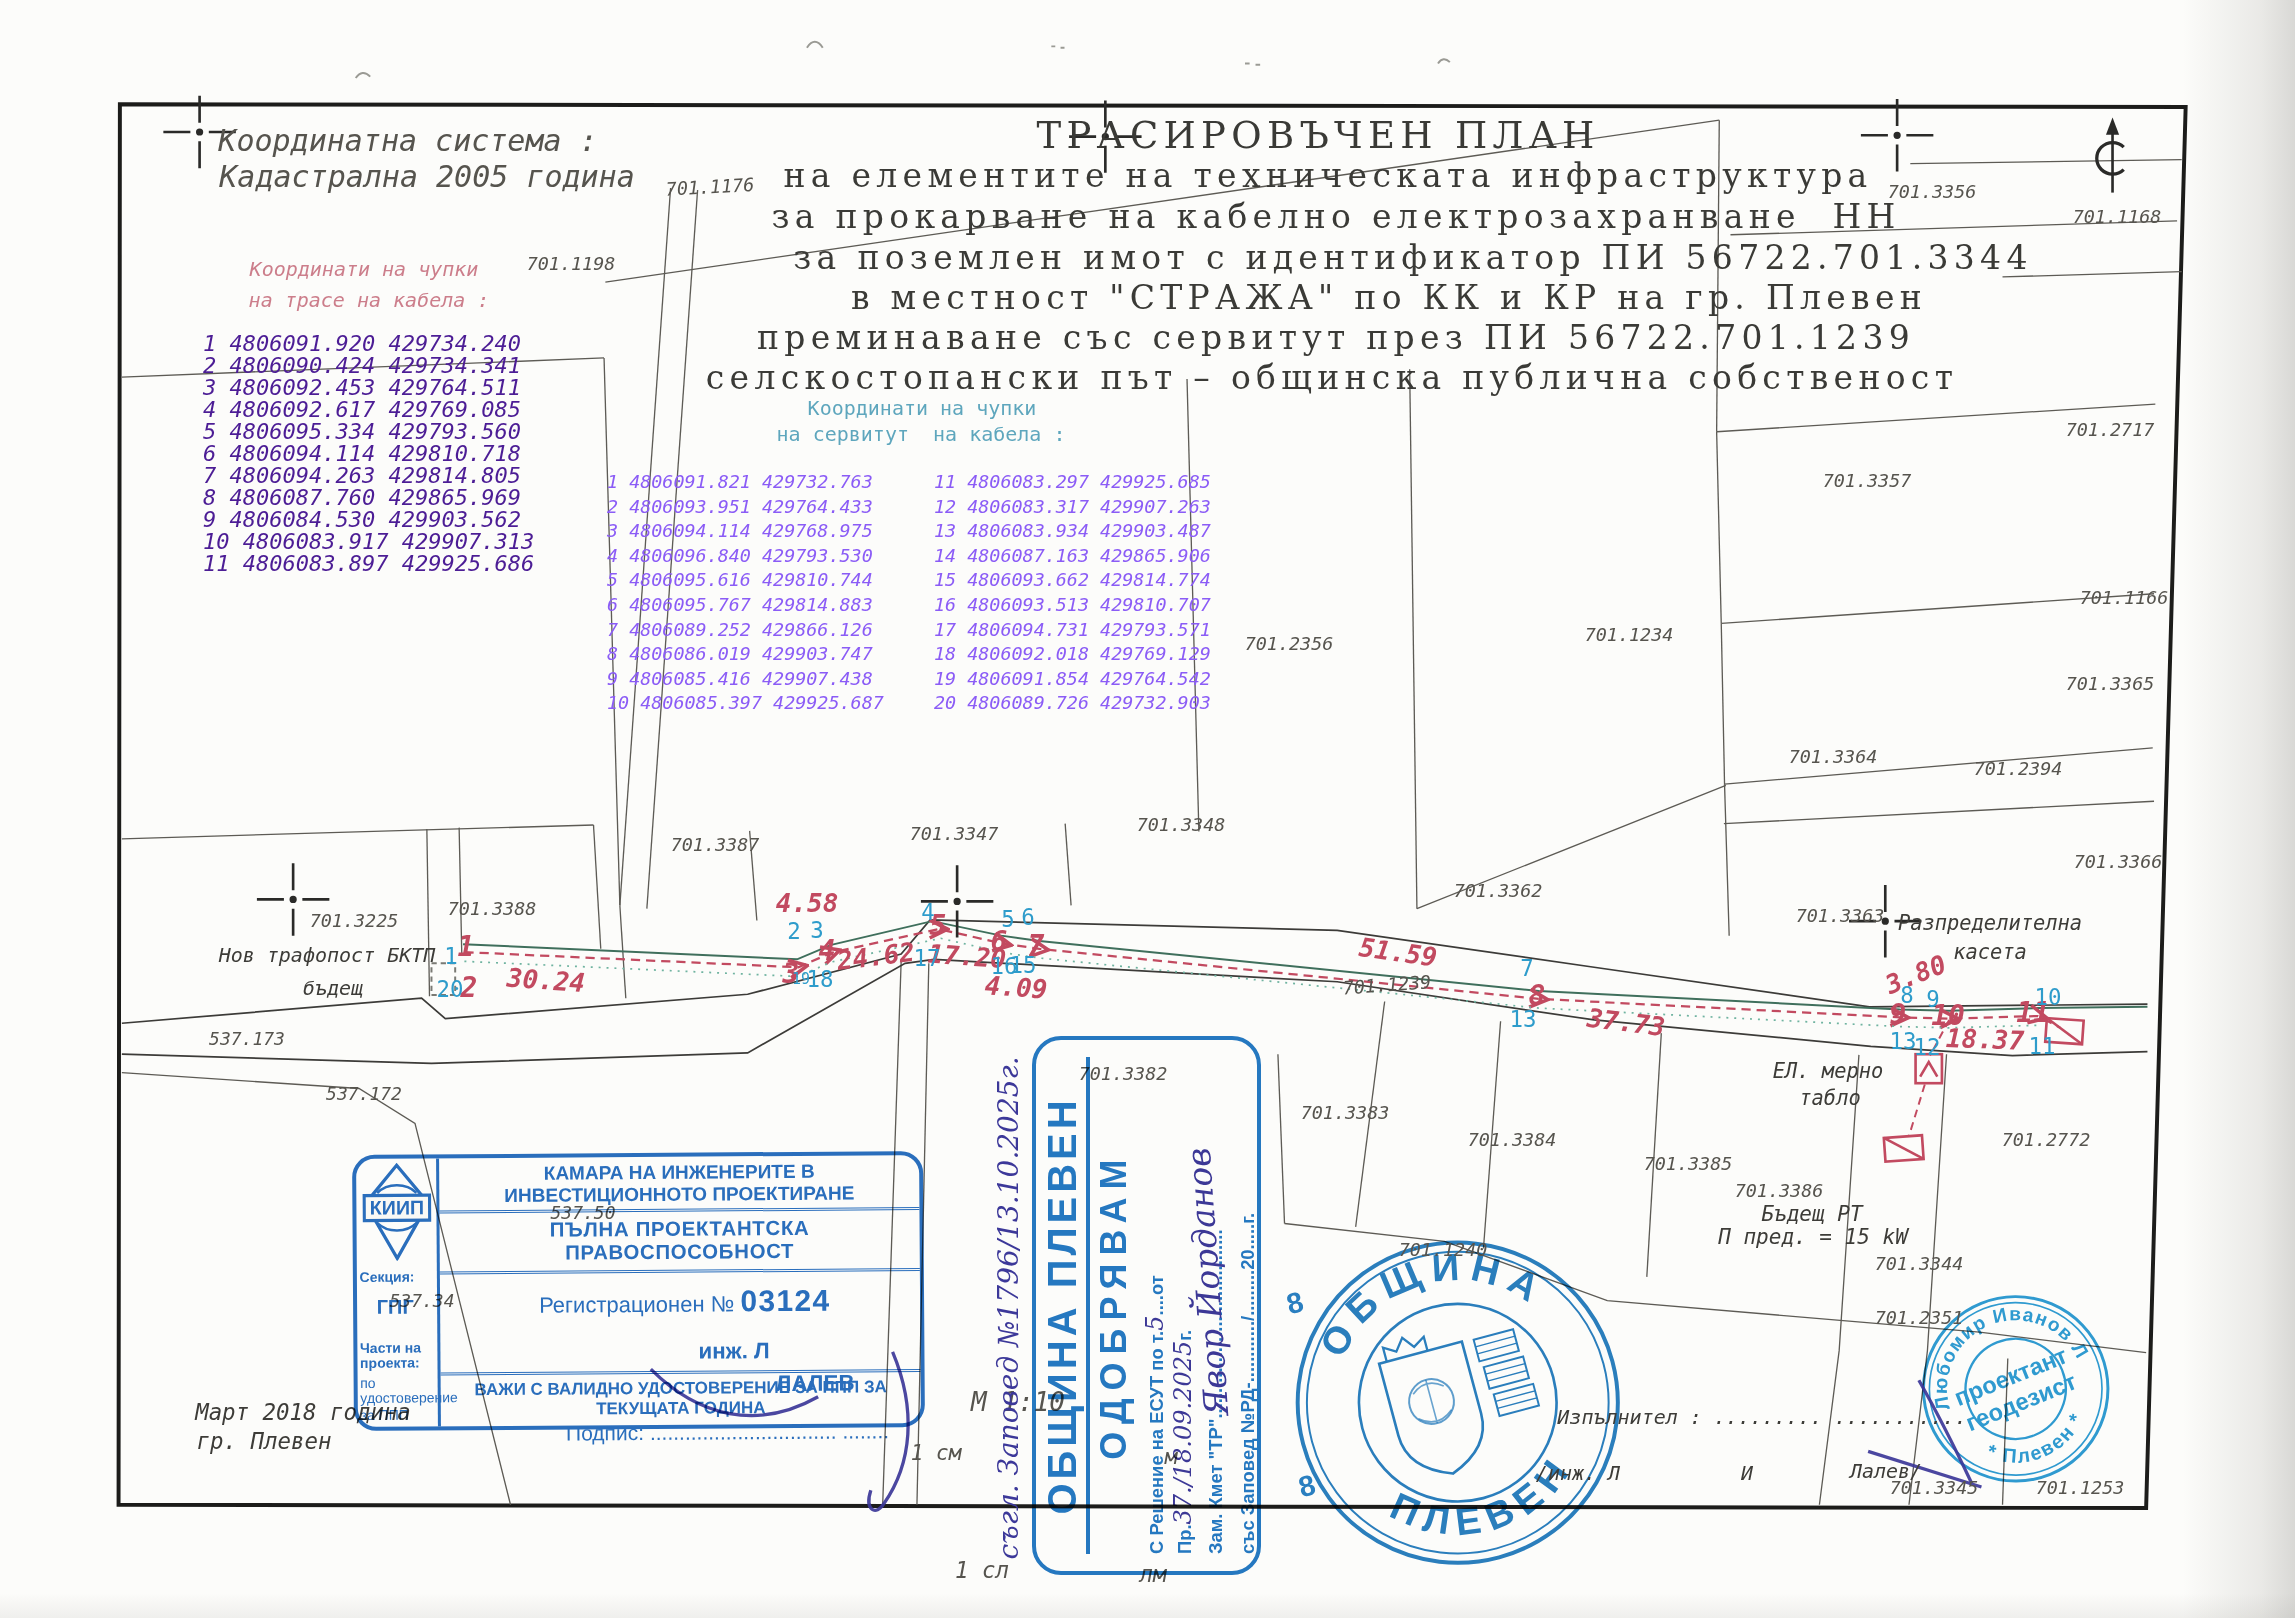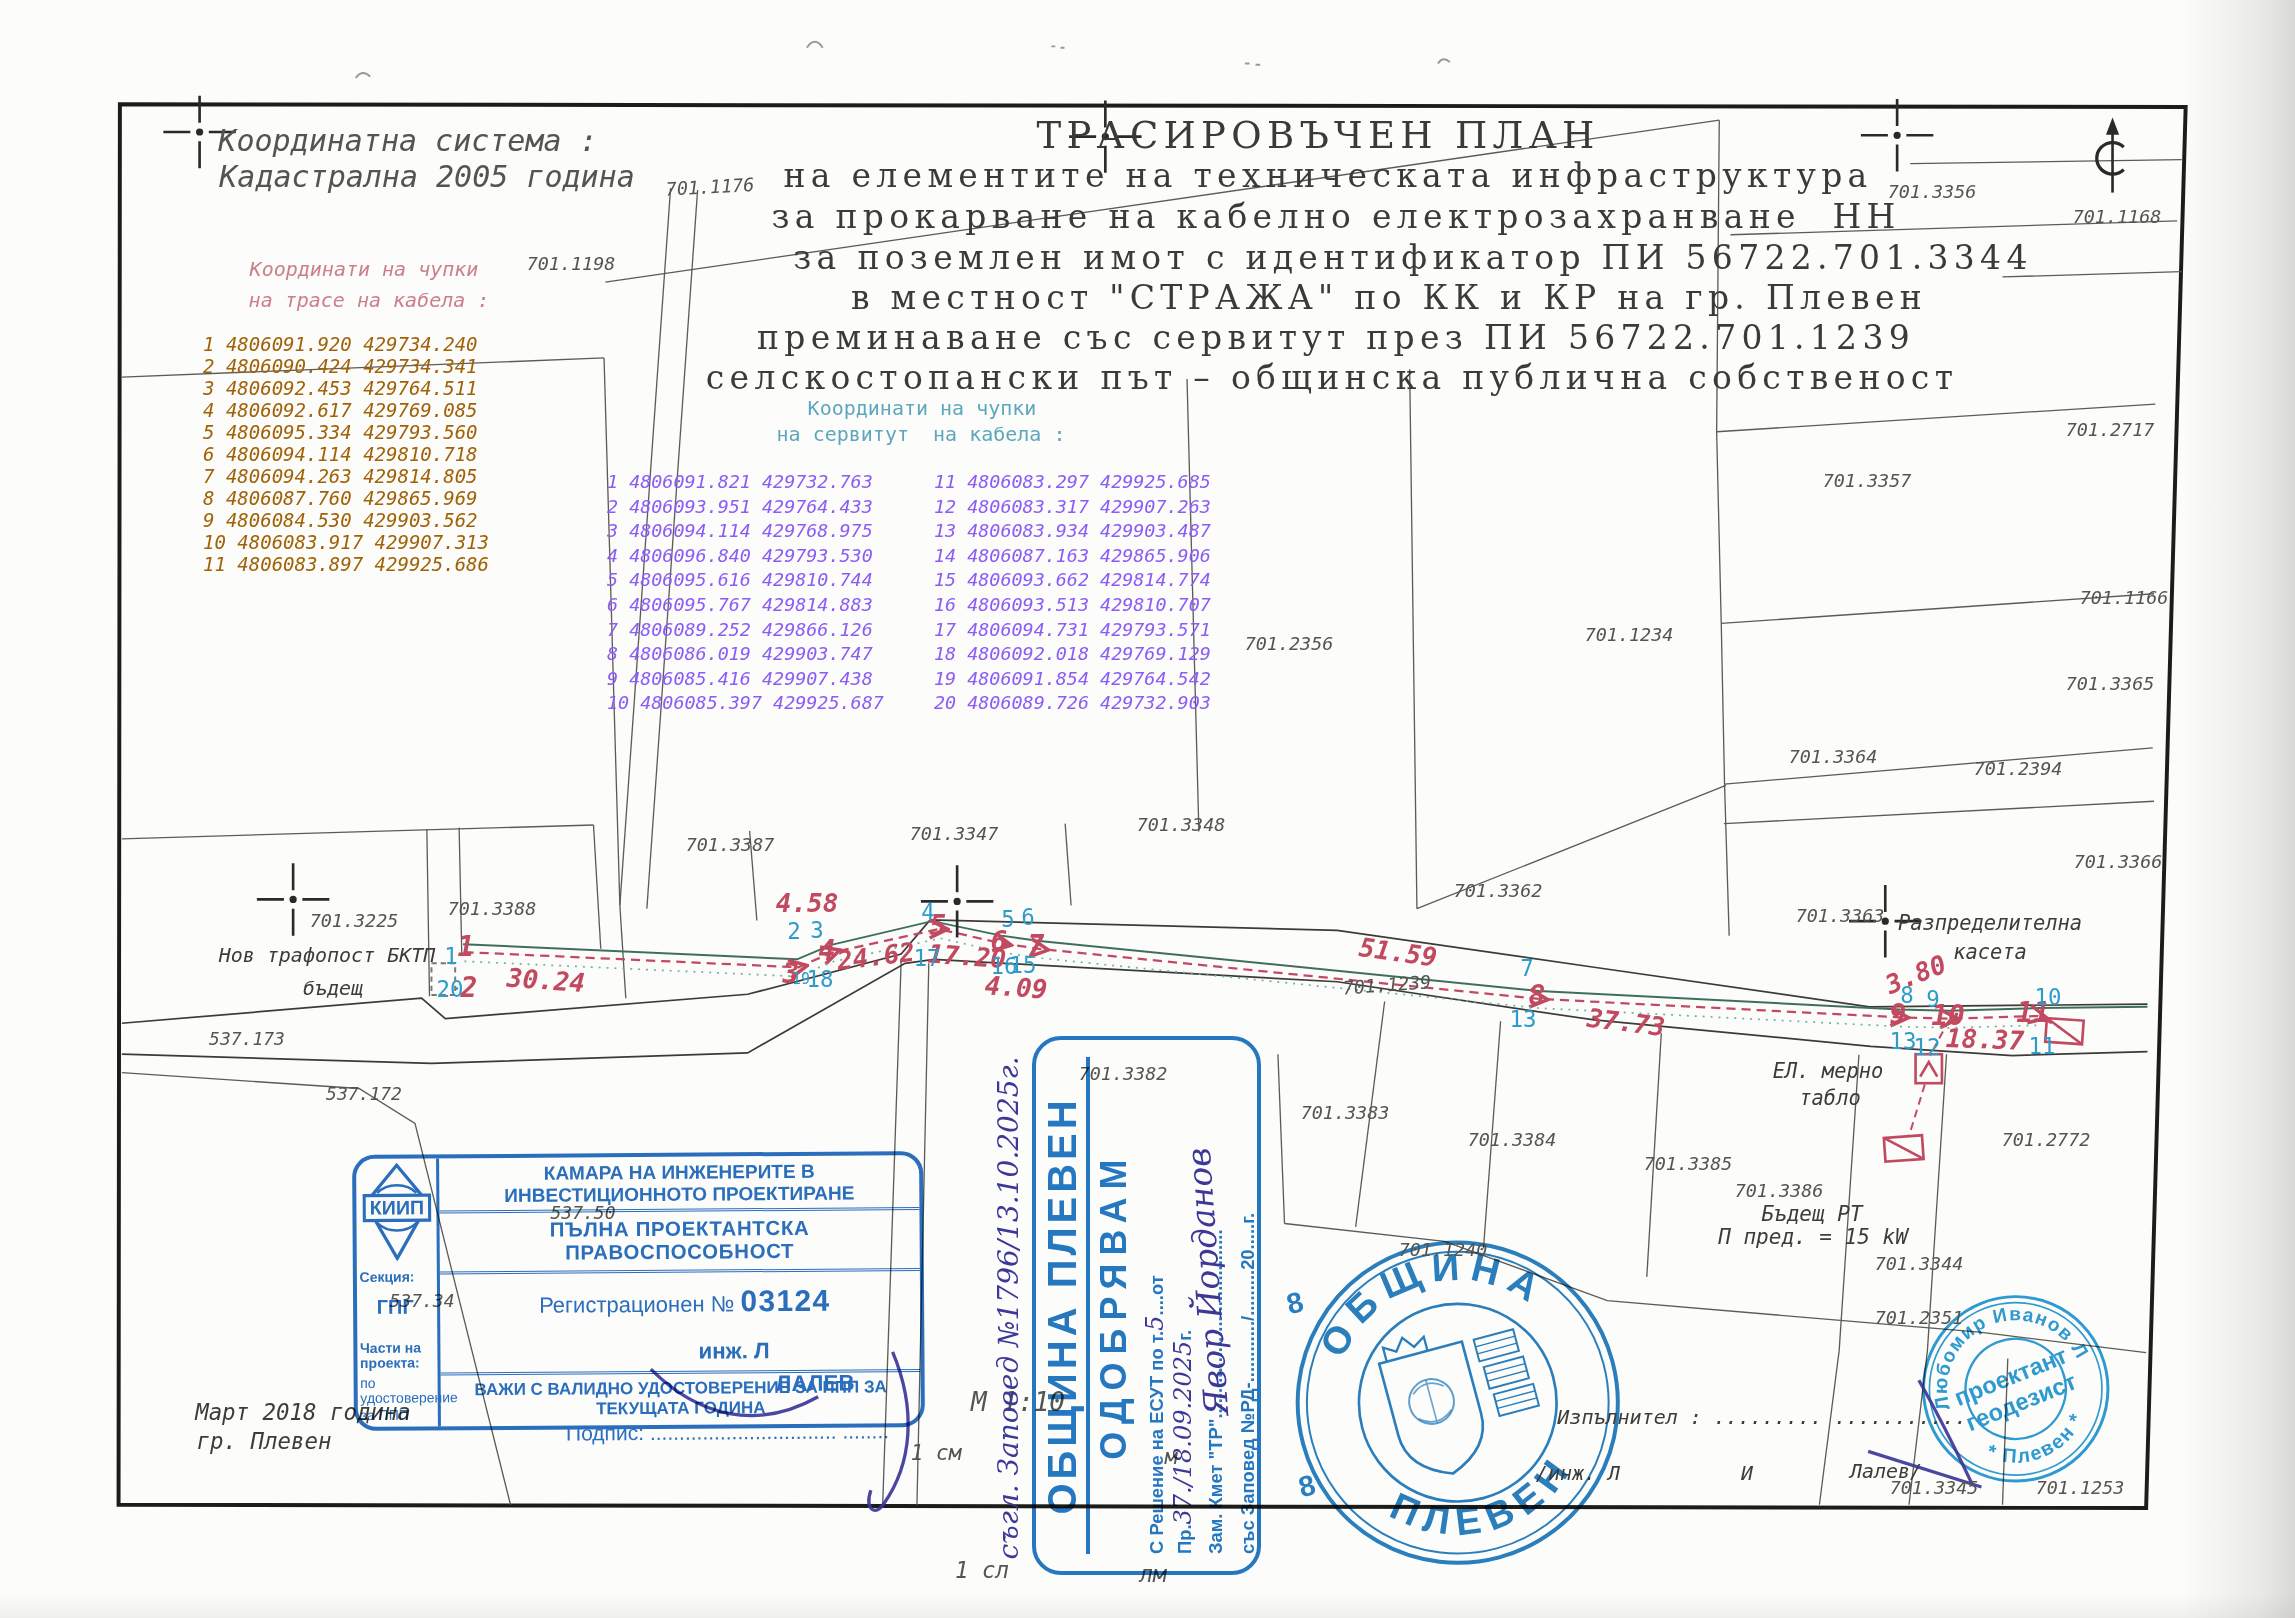--- a/index.html
+++ b/index.html
@@ -16,21 +16,21 @@
   .pink{color:#cc7e8b;}
   .teal{color:#5ea6bd;}
   .red{color:#c24a60;font-style:oblique;font-weight:bold;}
   .blue{color:#2e9ccb;}
   .pen{color:#3c3899;font-family:"DejaVu Serif",serif;font-style:italic;}
   .stampblue{color:#2a7fc0;font-family:"Liberation Sans",sans-serif;font-weight:bold;}
   .title-line{position:absolute;white-space:pre;transform:translate(-50%,-50%);
         font-family:"DejaVu Serif",serif;color:#3a3a36;letter-spacing:5.3px;text-align:right;}
   .crow{white-space:pre;}
   .coordlist{position:absolute;font-style:oblique;}
-  .pinklist{color:#a16207;font-size:19px;line-height:22px;}
+  .pinklist{color:#4c1d95;font-size:22px;line-height:22px;}
   .teallist{color:#8b5cf6;font-size:18.4px;line-height:24.6px;}
   
   .kiip{position:absolute;left:353px;top:1153px;width:571px;height:276px;box-sizing:border-box;
         border:4.6px solid #2a6fc0;border-radius:22.4px;color:#2a6fc0;display:flex;
         font-family:"Liberation Sans",sans-serif;mix-blend-mode:multiply;transform:rotate(-.4deg);}
   .kiip .left{width:83px;border-right:3.3px solid #2a6fc0;padding:4px 2.6px;box-sizing:border-box;
         display:flex;flex-direction:column;align-items:center;}
   .kiip .left .lbl{font-size:14px;font-weight:bold;line-height:1.1;align-self:flex-start;}
   .kiip .right{flex:1;display:flex;flex-direction:column;}
   .kiip .r1{font-size:19px;font-weight:bold;text-align:center;padding:5.3px 4px 2.6px;border-bottom:3.3px double #2a6fc0;}
@@ -304,21 +304,21 @@
       <div class="t gray" style="left: 2117px; top: 217px; position: absolute; transform: translate(-50%, -50%); font-size: 18.4px;">701.1168</div>
       <div class="t gray" style="left: 2110px; top: 430px; position: absolute; transform: translate(-50%, -50%); font-size: 18.4px;">701.2717</div>
       <div class="t gray" style="left: 1867px; top: 481px; position: absolute; transform: translate(-50%, -50%); font-size: 18.4px;">701.3357</div>
       <div class="t gray" style="left: 1289px; top: 644px; position: absolute; transform: translate(-50%, -50%); font-size: 18.4px;">701.2356</div>
       <div class="t gray" style="left: 1629px; top: 635px; position: absolute; transform: translate(-50%, -50%); font-size: 18.4px;">701.1234</div>
       <div class="t gray" style="left: 2124px; top: 598px; position: absolute; transform: translate(-50%, -50%); font-size: 18.4px;">701.1166</div>
       <div class="t gray" style="left: 2110px; top: 684px; position: absolute; transform: translate(-50%, -50%); font-size: 18.4px;">701.3365</div>
       <div class="t gray" style="left: 1833px; top: 757px; position: absolute; transform: translate(-50%, -50%); font-size: 18.4px;">701.3364</div>
       <div class="t gray" style="left: 2018px; top: 769px; position: absolute; transform: translate(-50%, -50%); font-size: 18.4px;">701.2394</div>
       <div class="t gray" style="left: 2118px; top: 862px; position: absolute; transform: translate(-50%, -50%); font-size: 18.4px;">701.3366</div>
-      <div class="t gray" style="left: 730px; top: 845px; position: absolute; transform: translate(-50%, -50%); font-size: 18.4px;">701.3387</div>
+      <div class="t gray" style="left: 715px; top: 845px; position: absolute; transform: translate(-50%, -50%); font-size: 18.4px;">701.3387</div>
       <div class="t gray" style="left: 954px; top: 834px; position: absolute; transform: translate(-50%, -50%); font-size: 18.4px;">701.3347</div>
       <div class="t gray" style="left: 1181px; top: 825px; position: absolute; transform: translate(-50%, -50%); font-size: 18.4px;">701.3348</div>
       <div class="t gray" style="left: 1498px; top: 891px; position: absolute; transform: translate(-50%, -50%); font-size: 18.4px;">701.3362</div>
       <div class="t gray" style="left: 1840px; top: 916px; position: absolute; transform: translate(-50%, -50%); font-size: 18.4px;">701.3363</div>
       <div class="t gray" style="left: 354px; top: 921px; position: absolute; transform: translate(-50%, -50%); font-size: 18.4px;">701.3225</div>
       <div class="t gray" style="left: 492px; top: 909px; position: absolute; transform: translate(-50%, -50%); font-size: 18.4px;">701.3388</div>
       <div class="t gray" style="left: 1387px; top: 985px; position: absolute; transform: translate(-50%, -50%) rotate(-4deg); font-size: 18.4px;">701.1239</div>
       <div class="t gray" style="left: 1345px; top: 1113px; position: absolute; transform: translate(-50%, -50%); font-size: 18.4px;">701.3383</div>
       <div class="t gray" style="left: 1512px; top: 1140px; position: absolute; transform: translate(-50%, -50%); font-size: 18.4px;">701.3384</div>
       <div class="t gray" style="left: 1688px; top: 1164px; position: absolute; transform: translate(-50%, -50%); font-size: 18.4px;">701.3385</div>

